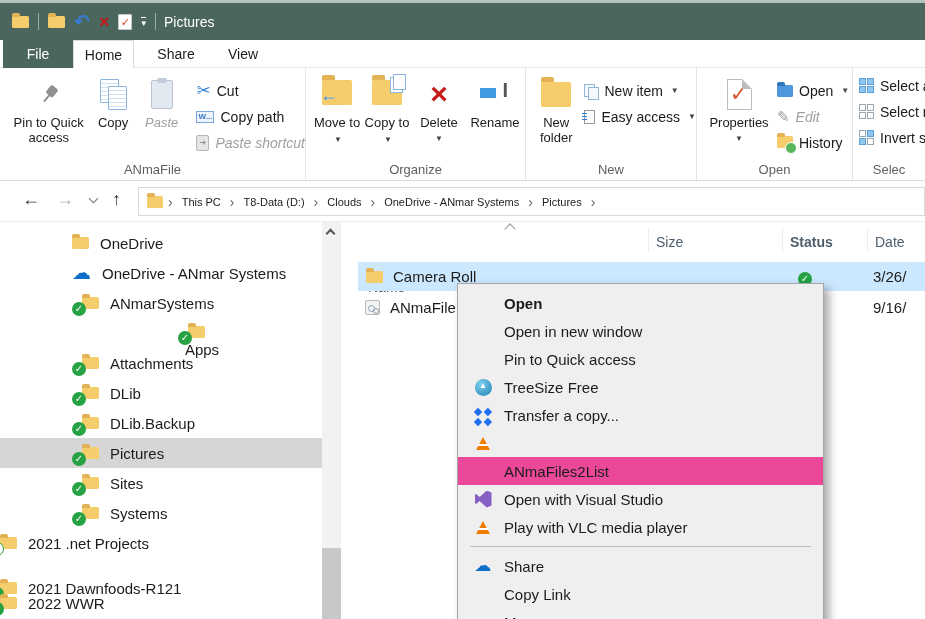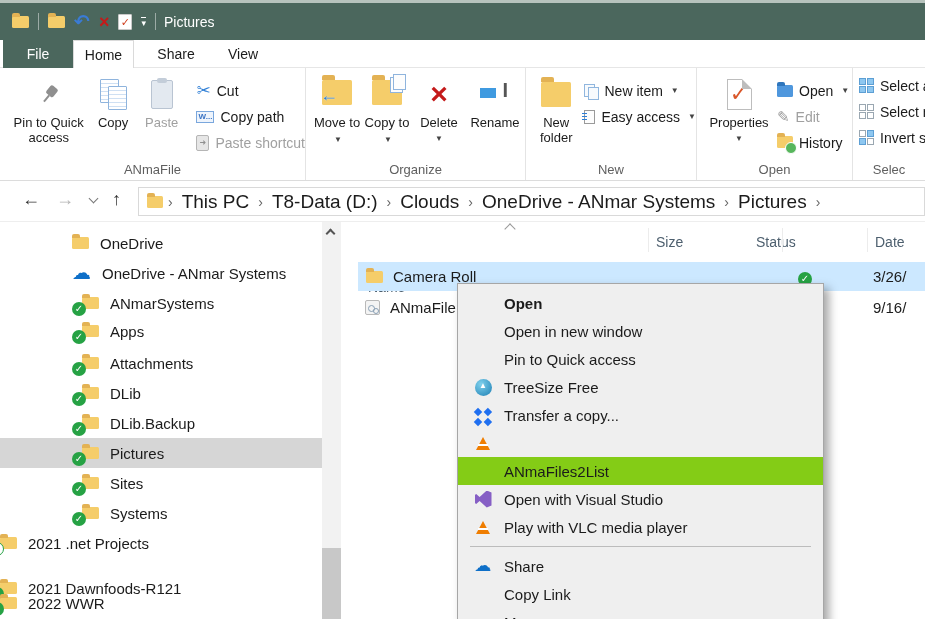--- a/index.html
+++ b/index.html
@@ -38,21 +38,21 @@
 
   
   .ribbon { position: absolute; left: 0; top: 68px; width: 925px; height: 113px; background: #fff; border-bottom: 1px solid #dcdcdc; font-size: 13px; }
   .rsec { position: absolute; top: 0; height: 112px; border-right: 1px solid #e4e4e4; }
   .rsec-label { position: absolute; bottom: 3px; left: 0; right: 0; text-align: center; color: #5f5f5f; font-size: 13px; }
   .bigbtns { display: flex; align-items: flex-start; padding-top: 5px; }
   .bigbtn { display: flex; flex-direction: column; align-items: center; text-align: center; line-height: 15px; padding-top: 4px; }
   .bigbtn .ic { height: 34px; display: flex; align-items: center; justify-content: center; margin-bottom: 4px; }
   .smallcol { display: flex; flex-direction: column; justify-content: flex-start; padding-top: 8px; gap: 7px; }
   .smallbtn { display: flex; align-items: center; gap: 6px; height: 19px; font-size: 14px; white-space: nowrap; }
-  .grayed { color: #a0a0a0; }
+  .grayed { color: #a0a0a0; font-style: italic; }
   .drop { display: inline-block; color: #444; font-size: 8px; margin-left: 2px; }
   .drop-blk { color: #444; font-size: 8px; margin-top: 1px; }
 
   .pin-icon { position: relative; width: 18px; height: 20px; transform: rotate(40deg); }
   .pin-icon::before { content: ""; position: absolute; left: 5px; top: 1px; width: 9px; height: 10px; background: #8f8f8f; border-radius: 2px; }
   .pin-icon::after { content: ""; position: absolute; left: 9px; top: 11px; width: 2px; height: 8px; background: #8f8f8f; }
   .copy-pages { position: relative; width: 26px; height: 30px; }
   .copy-pages::before, .copy-pages::after { content: ""; position: absolute; width: 17px; height: 22px; background: #fdfdfd; border: 1px solid #8fb4dd; border-radius: 1px;
      background-image: repeating-linear-gradient(#fff 0 3px, #cfe0f3 3px 4px); }
   .copy-pages::before { left: 0; top: 0; }
@@ -85,21 +85,21 @@
   .sel-inv i:nth-child(2), .sel-inv i:nth-child(3) { background: #8ec7f0; border-color: #5d9fd4; }
 
   
   .addressbar { position: absolute; left: 0; top: 181px; width: 925px; height: 41px; background: #fff; border-bottom: 1px solid #eee; }
   .nav-arrow { position: absolute; top: 8px; font-size: 18px; color: #333; }
   .nav-fwd { color: #b5b5b5; }
   .chev { display: inline-block; width: 7px; height: 7px; }
   .chev-down { border-left: 1.5px solid #777; border-bottom: 1.5px solid #777; transform: rotate(-45deg); }
   .chev-up { border-left: 2px solid #555; border-top: 2px solid #555; transform: rotate(45deg); }
   .breadcrumb-box { position: absolute; left: 138px; top: 6px; width: 787px; height: 29px; border: 1px solid #d9d9d9; background: #fff; display: flex; align-items: center; padding-left: 8px; overflow: hidden; }
-  .crumb { font-size: 19px; white-space: nowrap; padding: 0 4px; }
+  .crumb { font-size: 11px; white-space: nowrap; padding: 0 4px; }
   .bc-sep { color: #666; font-size: 14px; padding: 0 5px; }
 
   
   .main { position: absolute; left: 0; top: 222px; width: 925px; height: 397px; background: #fff; }
 
   .sidebar { position: absolute; left: 0; top: 6px; width: 322px; height: 391px; }
   .srow { position: absolute; left: 0; width: 322px; height: 30px; display: flex; align-items: center; font-size: 15px; }
   .srow.sel { background: #d6d6d6; }
   .srow .s-ic { position: relative; margin-right: 11px; }
   .lv0 { padding-left: 72px; } .lv1 { padding-left: 82px; } .lv2 { }
@@ -121,21 +121,21 @@
   .f-status { position: absolute; left: 440px; }
   .f-date { position: absolute; left: 515px; white-space: nowrap; }
   .file-generic { position: relative; width: 15px; height: 15px; background: #f4f4f4; border: 1px solid #b9b9b9; border-radius: 2px; flex: none; }
   .file-generic::before { content: ""; position: absolute; left: 2px; top: 4px; width: 5px; height: 5px; border: 1.5px solid #8aa0b5; border-radius: 50%; }
   .file-generic::after { content: ""; position: absolute; left: 7px; top: 7px; width: 4px; height: 4px; border: 1.5px solid #8aa0b5; border-radius: 50%; }
 
   
   .cmenu { position: absolute; left: 457px; top: 283px; width: 367px; height: 352px; background: #efefef; border: 1px solid #a6a6a6; box-shadow: 5px 5px 9px rgba(0,0,0,.35); padding-top: 5px; z-index: 100; }
   .mitem { display: flex; align-items: center; height: 28px; font-size: 15px; }
   .mitem .m-ic { width: 24px; margin-left: 13px; margin-right: 9px; display: flex; align-items: center; justify-content: center; flex: none; }
-  .mitem.hl { background: #84cc16; }
+  .mitem.hl { background: #ec4899; }
   .mitem.bold { font-weight: bold; }
   .msep { height: 1px; background: #bcbcbc; margin: 5px 12px; }
 
   .treesize-icon { width: 17px; height: 17px; border-radius: 50%; background: radial-gradient(circle at 35% 30%, #7fd0ec, #1c7fb4); position: relative; }
   .treesize-icon::before { content: "▲"; position: absolute; left: 0; right: 0; top: 2px; text-align: center; font-size: 8px; color: #fff; }
   .dropbox-icon { position: relative; width: 18px; height: 16px; }
   .dropbox-icon::before { content: ""; position: absolute; left: 1px; top: 2px; width: 6px; height: 6px; background: #1f6ff0; transform: rotate(45deg); box-shadow: 7px -7px 0 #1f6ff0, 7px 7px 0 #1f6ff0, 14px 0 0 #1f6ff0; }
   .vlc-icon { width: 0; height: 0; border-left: 7px solid transparent; border-right: 7px solid transparent; border-bottom: 13px solid #ef7d00; position: relative; }
   .vlc-icon::after { content: ""; position: absolute; left: -5px; top: 7px; width: 10px; height: 2px; background: #fff; }
   .vs-icon { width: 17px; height: 17px; background: #865fc5; clip-path: polygon(72% 0%, 100% 12%, 100% 88%, 72% 100%, 30% 62%, 10% 80%, 0 72%, 0 28%, 10% 20%, 30% 38%); }
@@ -353,21 +353,21 @@
         <span>OneDrive</span>
       </div>
       <div class="srow lv0" style="top:30px;">
         <span class="s-ic"><span class="cloud-icon">☁</span></span>
         <span>OneDrive - ANmar Systems</span>
       </div>
       <div class="srow lv1" style="top:60px;">
         <span class="s-ic"><span class="folder"></span><span class="badge"></span></span>
         <span>ANmarSystems</span>
       </div>
-      <div class="srow lv1" style="top:88px;">
+      <div class="srow lv1" style="top:96px;flex-direction:column;">
         <span class="s-ic"><span class="folder"></span><span class="badge"></span></span>
         <span>Apps</span>
       </div>
       <div class="srow lv1" style="top:120px;">
         <span class="s-ic"><span class="folder"></span><span class="badge"></span></span>
         <span>Attachments</span>
       </div>
       <div class="srow lv1" style="top:150px;">
         <span class="s-ic"><span class="folder"></span><span class="badge"></span></span>
         <span>DLib</span>
@@ -403,21 +403,21 @@
     </div>
 
     <div class="side-scroll">
       <span class="chev chev-up scroll-up"></span>
       <div class="scroll-thumb"></div>
     </div>
 
     <span class="chev chev-up sort-caret"></span>
     <span class="hdr" style="left:368px;margin-top:45px;">Name</span>
     <span class="hdr" style="left:656px;">Size</span>
-    <span class="hdr" style="left:756px;">Status</span>
+    <span class="hdr" style="left:790px;font-weight:bold;">Status</span>
     <span class="hdr" style="left:875px;">Date</span>
     <span class="col-line" style="left:648px;"></span>
     <span class="col-line" style="left:782px;"></span>
     <span class="col-line" style="left:867px;"></span>
 
     <div class="frow frow-sel" style="top:40px;height:29px;">
       <span class="folder" style="margin-left:8px;margin-right:10px;"></span>
       <span>Camera Roll</span>
       <span class="f-status"><span class="badge" style="position:static;display:inline-block;"></span></span>
       <span class="f-date">3/26/</span>

